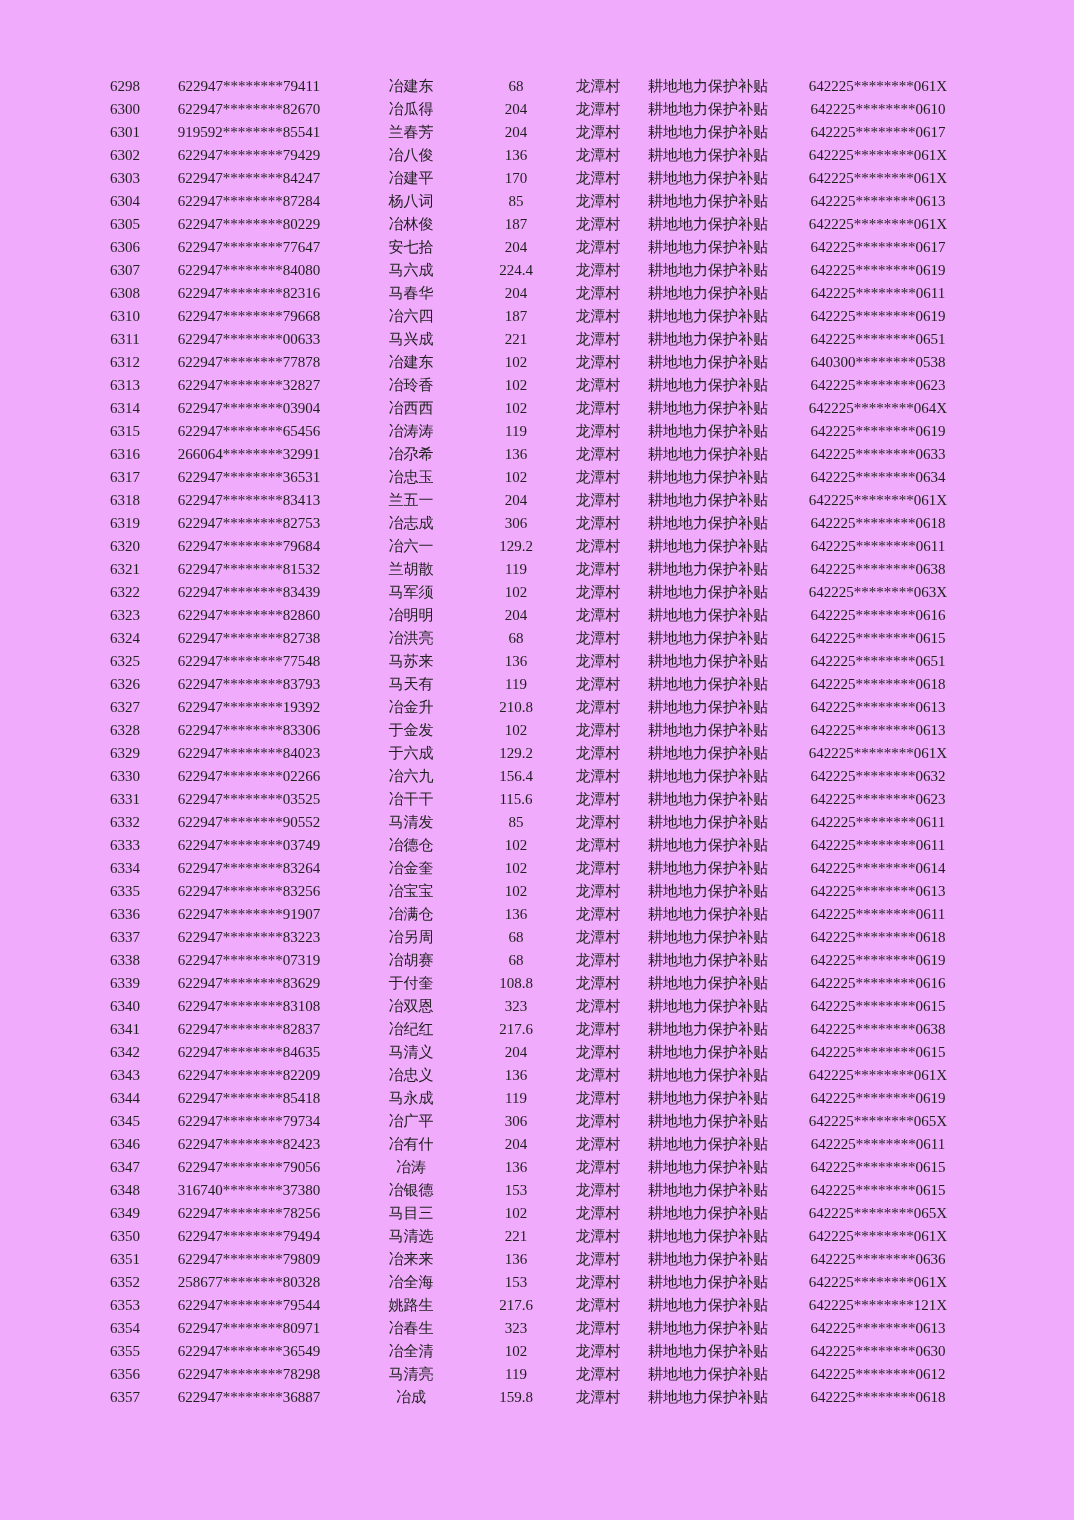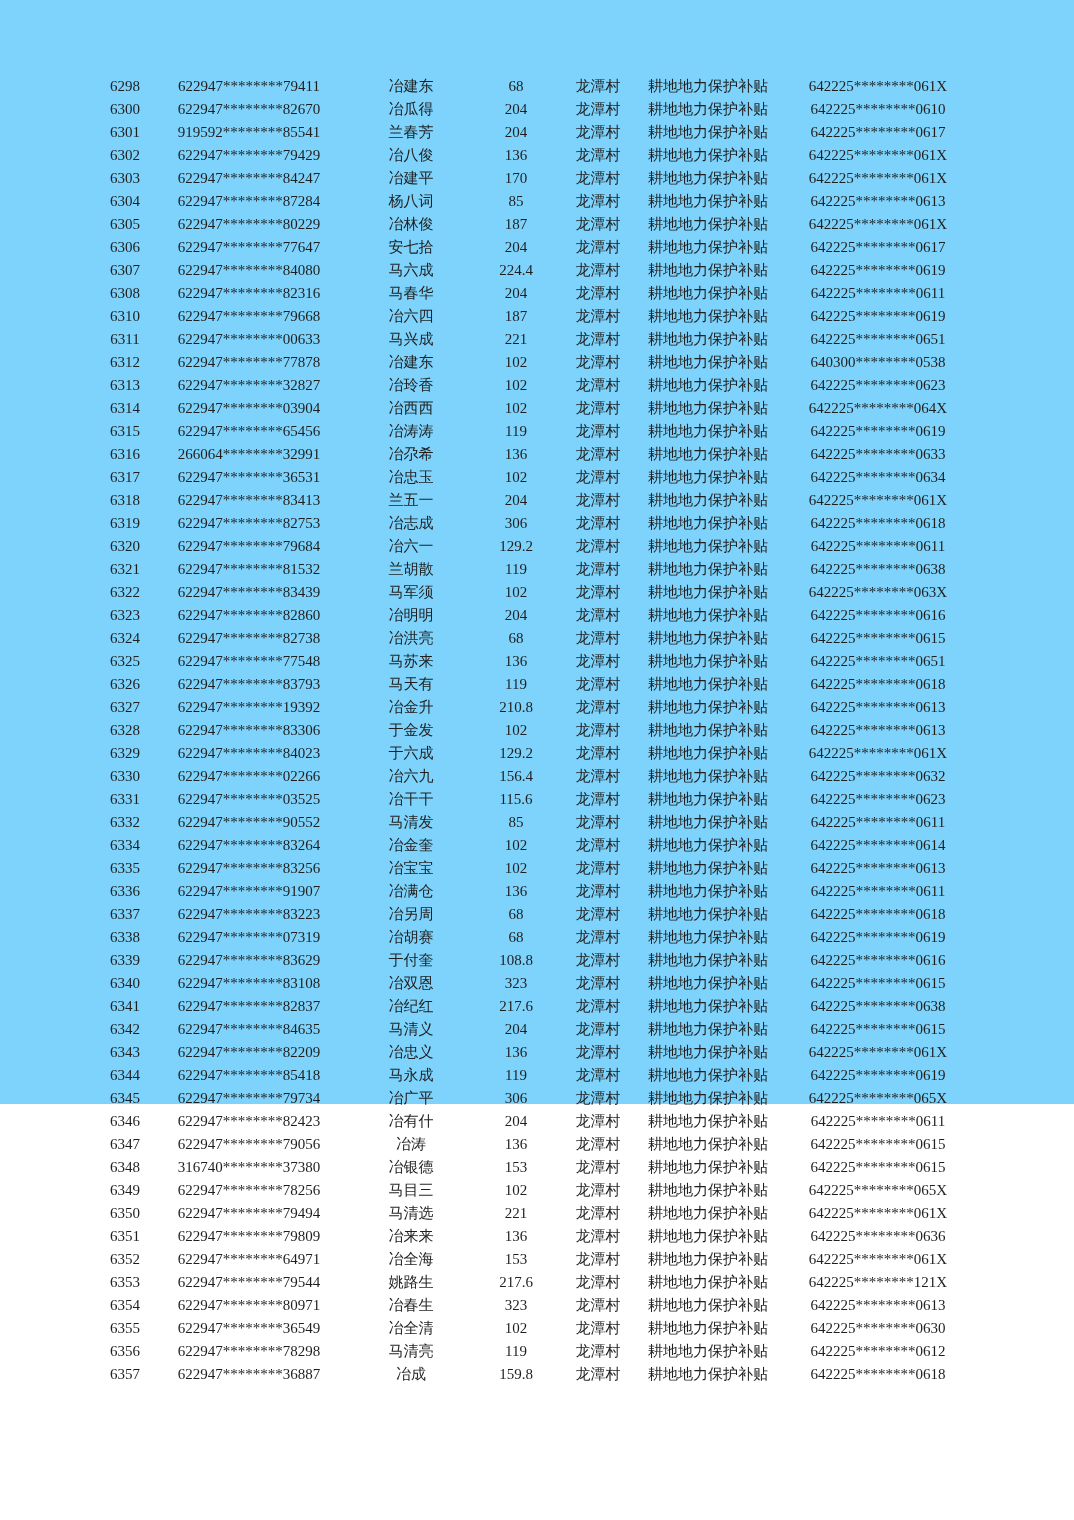--- a/index.html
+++ b/index.html
@@ -13,22 +13,22 @@
     position: relative;
     font-family: "Liberation Serif", "DejaVu Serif", serif;
     color: #1f1f1f;
     overflow: hidden;
   }
   .sheet {
     position: absolute;
     left: 0;
     top: 0;
     width: 1074px;
-    height: 1104px;
-    background: #7dd3fc;
+    height: 1520px;
+    background: #f0abfc;
   }
   table.grant-table {
     position: absolute;
     left: 95px;
     top: 75px;
     width: 888px;
     border-collapse: collapse;
     table-layout: fixed;
   }
   table.grant-table td {
@@ -357,20 +357,29 @@
         <tr>
           <td>6332</td>
           <td>622947********90552</td>
           <td>马清发</td>
           <td>85</td>
           <td>龙潭村</td>
           <td>耕地地力保护补贴</td>
           <td>642225********0611</td>
         </tr>
         <tr>
+          <td>6333</td>
+          <td>622947********03749</td>
+          <td>冶德仓</td>
+          <td>102</td>
+          <td>龙潭村</td>
+          <td>耕地地力保护补贴</td>
+          <td>642225********0611</td>
+        </tr>
+        <tr>
           <td>6334</td>
           <td>622947********83264</td>
           <td>冶金奎</td>
           <td>102</td>
           <td>龙潭村</td>
           <td>耕地地力保护补贴</td>
           <td>642225********0614</td>
         </tr>
         <tr>
           <td>6335</td>
@@ -520,21 +529,21 @@
           <td>6351</td>
           <td>622947********79809</td>
           <td>冶来来</td>
           <td>136</td>
           <td>龙潭村</td>
           <td>耕地地力保护补贴</td>
           <td>642225********0636</td>
         </tr>
         <tr>
           <td>6352</td>
-          <td>622947********64971</td>
+          <td>258677********80328</td>
           <td>冶全海</td>
           <td>153</td>
           <td>龙潭村</td>
           <td>耕地地力保护补贴</td>
           <td>642225********061X</td>
         </tr>
         <tr>
           <td>6353</td>
           <td>622947********79544</td>
           <td>姚路生</td>

